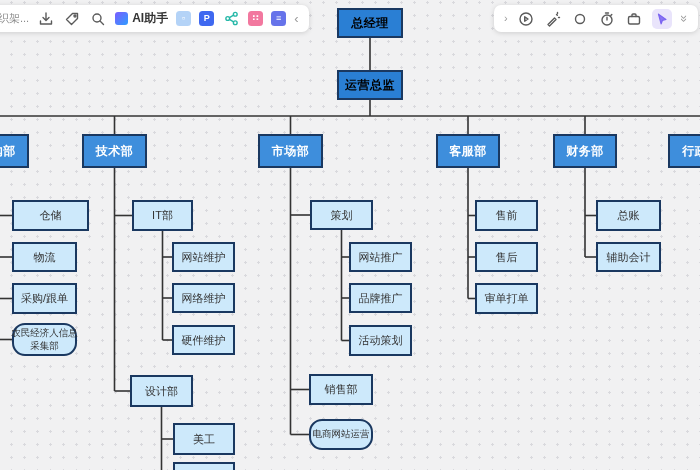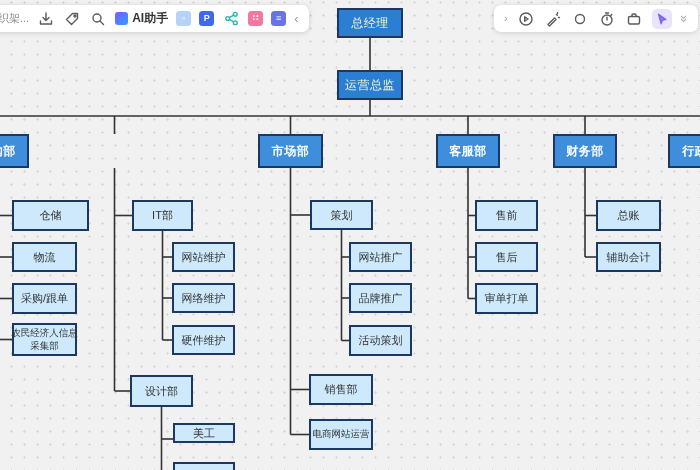--- a/index.html
+++ b/index.html
@@ -7,24 +7,24 @@
        font-family:"Liberation Sans","DejaVu Sans",sans-serif;}
   .canvas{position:absolute;left:0;top:0;width:700px;height:470px;
        background-image:radial-gradient(#d9d9dd 1.1px,transparent 1.35px);
        background-size:13px 13px;background-position:5px 9px;}
   #connectors{position:absolute;left:0;top:0;z-index:1;}
   #connectors polyline{fill:none;stroke:#333333;stroke-width:1.6px;}
   #nodes{position:absolute;left:0;top:0;width:100%;height:100%;z-index:2;}
   .node{position:absolute;box-sizing:border-box;border:2px solid #1a3860;display:flex;
         align-items:center;justify-content:center;text-align:center;cursor:default;
         white-space:nowrap;}
-  .node.primary{background:#2a7fd4;color:#fef9c3;font-size:12px;font-weight:400;letter-spacing:.5px;}
+  .node.primary{background:#2a7fd4;color:#000000;font-size:12px;font-weight:700;letter-spacing:.5px;}
   .node.dept{background:#3e8edc;color:#ffffff;font-size:12px;font-weight:600;letter-spacing:.5px;}
   .node.leaf{background:#cde9fb;color:#333333;font-size:11px;}
-  .node.leaf.small{font-size:9.5px;line-height:1.3;}
+  .node.leaf.small{font-size:9.5px;line-height:1.3;border-radius:13px;}
   .node .ln{white-space:nowrap;}
   .pill{position:absolute;top:5px;height:27px;background:#ffffff;border-radius:7px;
         box-shadow:0 1px 5px rgba(0,0,0,.15);display:flex;align-items:center;gap:8px;
         padding:0 10px;z-index:5;}
   .pill-left{left:-16px;padding-left:14px;}
   .pill-right{right:2px;gap:9px;}
   .doc-title{color:#8a8a8a;font-size:11px;max-width:40px;white-space:nowrap;overflow:hidden;}
   .tool-btn{width:18px;height:18px;display:flex;align-items:center;justify-content:center;cursor:pointer;}
   .tool-btn svg{stroke:#5b5b5b;fill:none;stroke-width:1.4;stroke-linecap:round;stroke-linejoin:round;}
   .tool-btn.active{background:#e9e4fb;border-radius:5px;width:20px;height:20px;}
@@ -80,37 +80,38 @@
       <polyline points="468,257 475,257"></polyline>
       <polyline points="468,298.5 475,298.5"></polyline>
       <polyline points="585,168 585,257"></polyline>
       <polyline points="585,215.5 596,215.5"></polyline>
       <polyline points="585,257 596,257"></polyline>
     </svg>
   <div id="nodes">
       <div class="node primary" style="left: 337px; top: 8px; width: 66px; height: 30px;">总经理</div>
       <div class="node primary" style="left: 337px; top: 70px; width: 66px; height: 30px;">运营总监</div>
       <div class="node dept" style="left: -35px; top: 134px; width: 64px; height: 34px;">采购部</div>
+      <div class="node dept" style="left: 82px; top: 134px; width: 65px; height: 34px;">技术部</div>
       <div class="node dept" style="left: 258px; top: 134px; width: 65px; height: 34px;">市场部</div>
       <div class="node dept" style="left: 436px; top: 134px; width: 64px; height: 34px;">客服部</div>
       <div class="node dept" style="left: 553px; top: 134px; width: 64px; height: 34px;">财务部</div>
       <div class="node dept" style="left: 668px; top: 134px; width: 66px; height: 34px;">行政部</div>
       <div class="node leaf" style="left: 12px; top: 200px; width: 77px; height: 31px;">仓储</div>
       <div class="node leaf" style="left: 12px; top: 242px; width: 65px; height: 30px;">物流</div>
       <div class="node leaf" style="left: 12px; top: 283px; width: 65px; height: 31px;">采购/跟单</div>
       <div class="node leaf small" style="left: 12px; top: 323px; width: 65px; height: 33px; flex-direction: column;">
         <div class="ln">农民经济人信息</div>
         <div class="ln">采集部</div>
       </div>
       <div class="node leaf" style="left: 132px; top: 200px; width: 61px; height: 31px;">IT部</div>
       <div class="node leaf" style="left: 172px; top: 242px; width: 63px; height: 30px;">网站维护</div>
       <div class="node leaf" style="left: 172px; top: 283px; width: 63px; height: 30px;">网络维护</div>
       <div class="node leaf" style="left: 172px; top: 325px; width: 63px; height: 30px;">硬件维护</div>
       <div class="node leaf" style="left: 130px; top: 375px; width: 63px; height: 32px;">设计部</div>
-      <div class="node leaf" style="left: 173px; top: 423px; width: 62px; height: 20px;">美工</div>
+      <div class="node leaf" style="left: 173px; top: 423px; width: 62px; height: 32px;">美工</div>
       <div class="node leaf" style="left: 173px; top: 462px; width: 62px; height: 30px;"></div>
       <div class="node leaf" style="left: 310px; top: 200px; width: 63px; height: 30px;">策划</div>
       <div class="node leaf" style="left: 349px; top: 242px; width: 63px; height: 30px;">网站推广</div>
       <div class="node leaf" style="left: 349px; top: 283px; width: 63px; height: 30px;">品牌推广</div>
       <div class="node leaf" style="left: 349px; top: 325px; width: 63px; height: 31px;">活动策划</div>
       <div class="node leaf small" style="left: 309px; top: 419px; width: 64px; height: 31px;">电商网站运营</div>
       <div class="node leaf" style="left: 309px; top: 374px; width: 64px; height: 31px;">销售部</div>
       <div class="node leaf" style="left: 475px; top: 200px; width: 63px; height: 31px;">售前</div>
       <div class="node leaf" style="left: 475px; top: 242px; width: 63px; height: 30px;">售后</div>
       <div class="node leaf" style="left: 475px; top: 283px; width: 63px; height: 31px; text-align: center;">审单打单</div>

